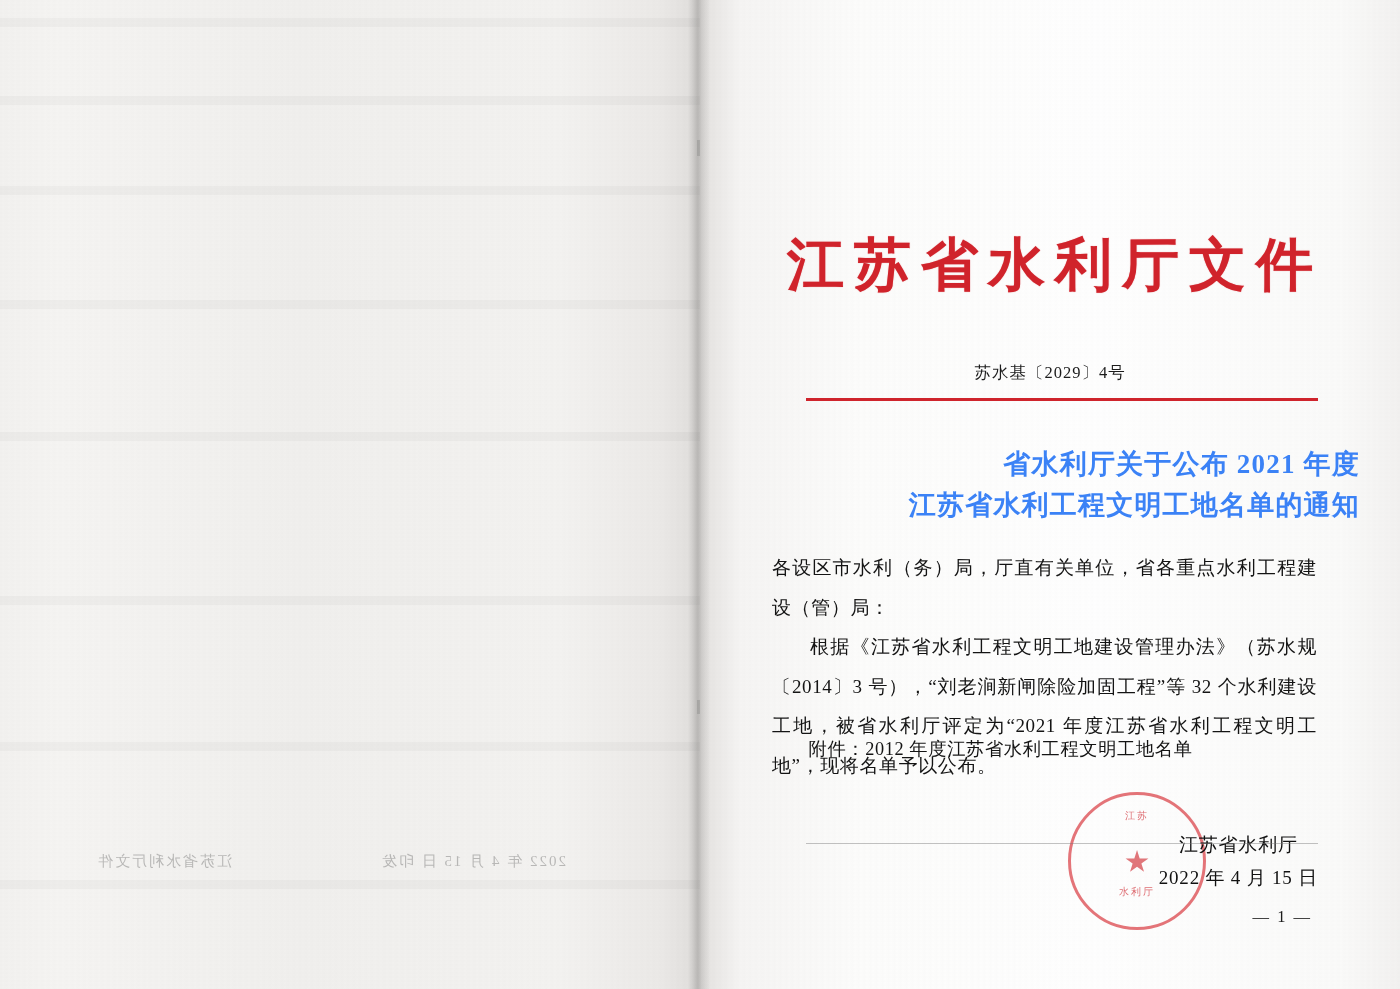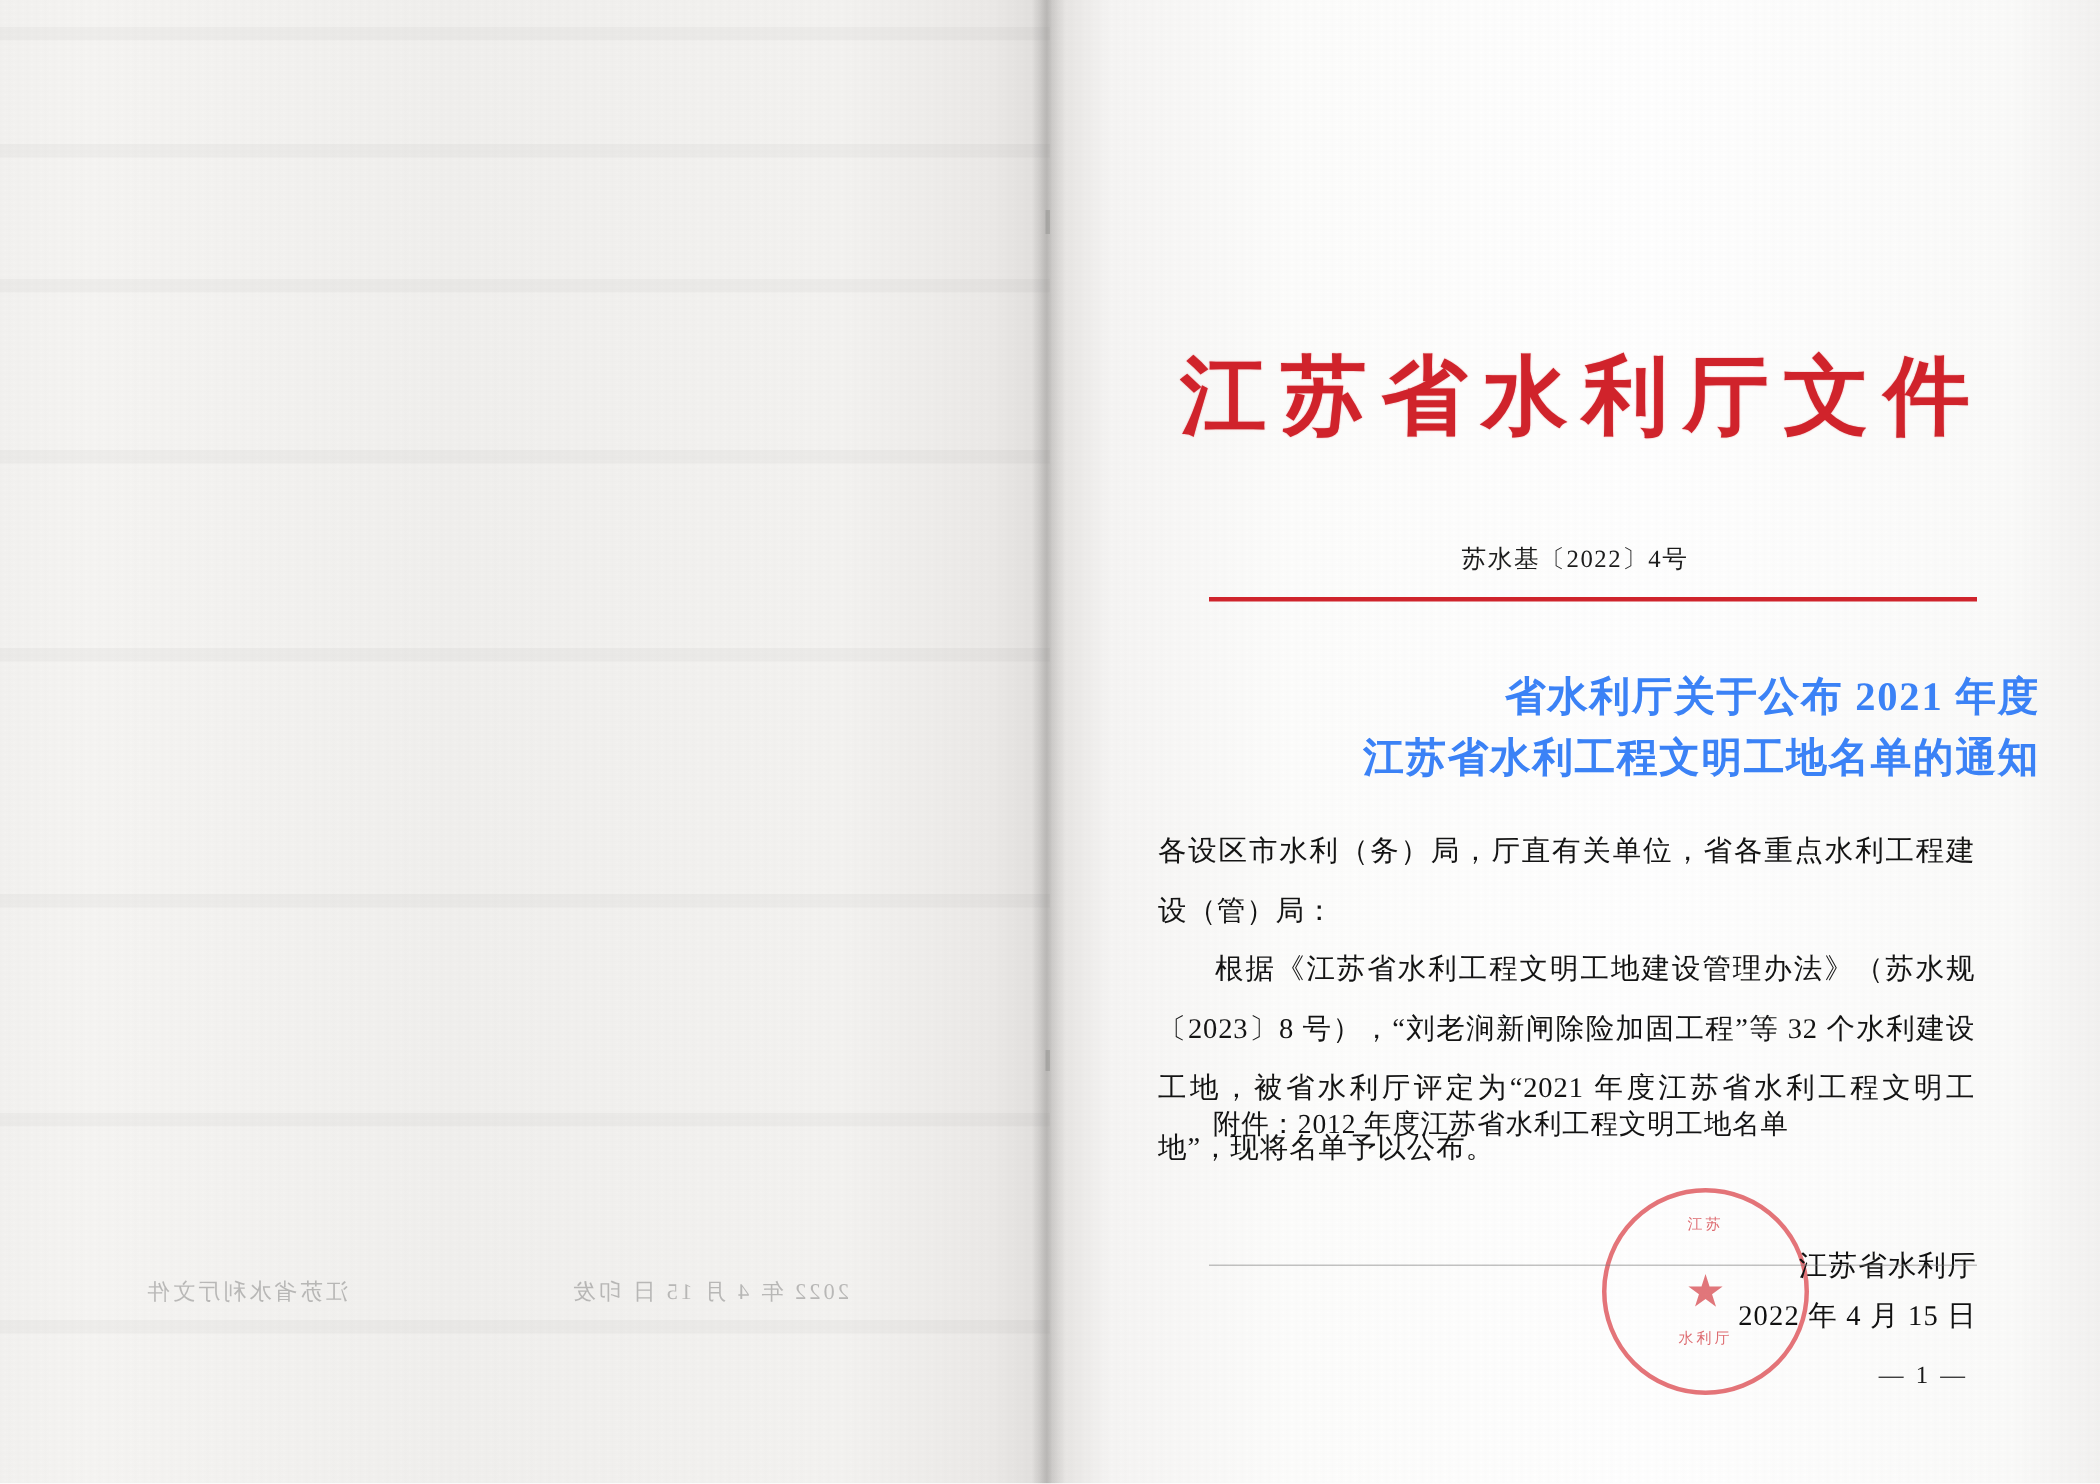--- a/index.html
+++ b/index.html
@@ -147,21 +147,21 @@
     font-size: 18.3px;
     color: #141414;
     letter-spacing: .6px;
     text-indent: 2em;
   }
 
   .signature {
     position: absolute;
     top: 828px;
     right: 82px;
-    text-align: right;
+    text-align: center;
     font-size: 19px;
     line-height: 1.75;
     color: #111;
     letter-spacing: .8px;
   }
 
   .seal {
     position: absolute;
     top: 792px;
     left: 368px;
@@ -243,32 +243,32 @@
 <div class="crease-mark" style="left:697px; top:140px; width:3px; height:16px;"></div>
 <div class="crease-mark" style="left:697px; top:700px; width:3px; height:14px;"></div>
 
 <div class="ghost-text ghost-a">江苏省水利厅文件</div>
 <div class="ghost-text ghost-b">2022 年 4 月 15 日 印发</div>
 
 <div class="doc-page">
 
   <div class="masthead">江苏省水利厅文件</div>
 
-  <div class="doc-number">苏水基〔2022〕4号</div>
+  <div class="doc-number">苏水基〔2029〕4号</div>
 
   <div class="red-rule"></div>
 
   <div class="title-block">
     <div>省水利厅关于公布 2021 年度</div>
     <div>江苏省水利工程文明工地名单的通知</div>
   </div>
 
   <div class="body-block">
     <p>各设区市水利（务）局，厅直有关单位，省各重点水利工程建设（管）局：</p>
-    <p class="indent-2">根据《江苏省水利工程文明工地建设管理办法》（苏水规〔2023〕8 号），“刘老涧新闸除险加固工程”等 32 个水利建设工地，被省水利厅评定为“2021 年度江苏省水利工程文明工地”，现将名单予以公布。</p>
+    <p class="indent-2">根据《江苏省水利工程文明工地建设管理办法》（苏水规〔2014〕3 号），“刘老涧新闸除险加固工程”等 32 个水利建设工地，被省水利厅评定为“2021 年度江苏省水利工程文明工地”，现将名单予以公布。</p>
   </div>
 
   <div class="attachment">附件：2012 年度江苏省水利工程文明工地名单</div>
 
   <div class="seal">
     <div class="seal-text-top">江苏</div>
     <div class="seal-star">★</div>
     <div class="seal-text-bottom">水利厅</div>
   </div>
 

